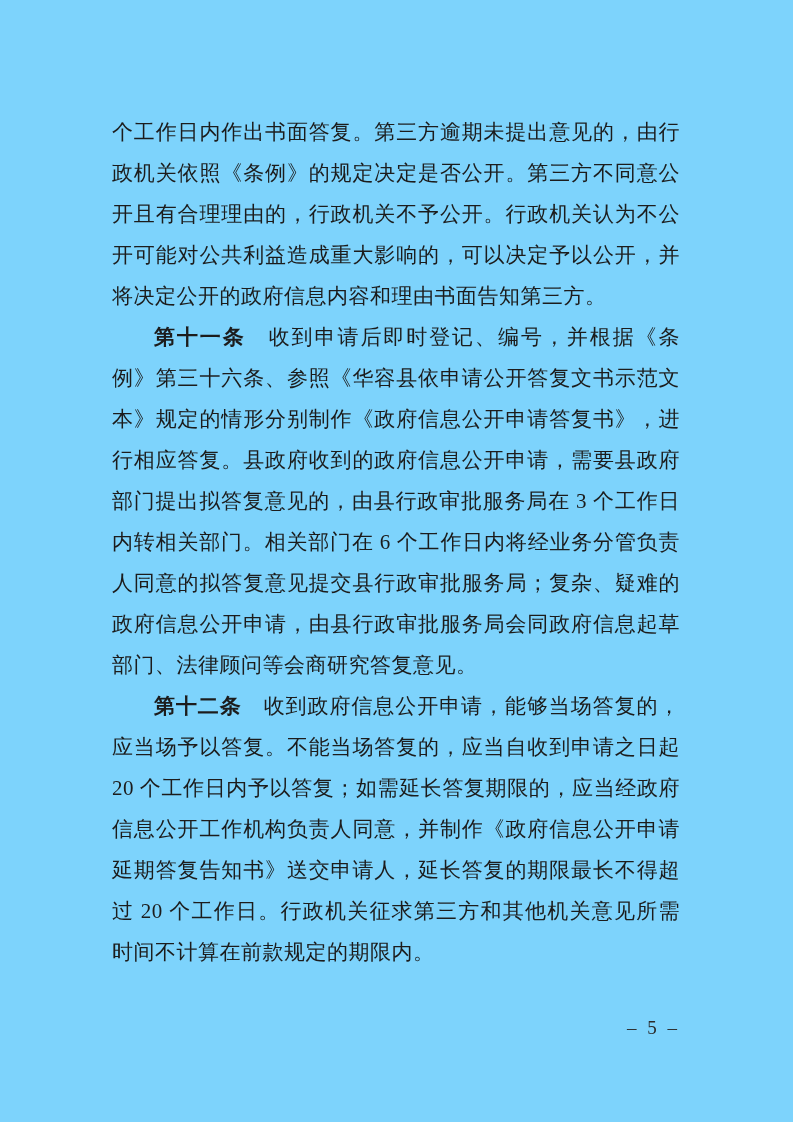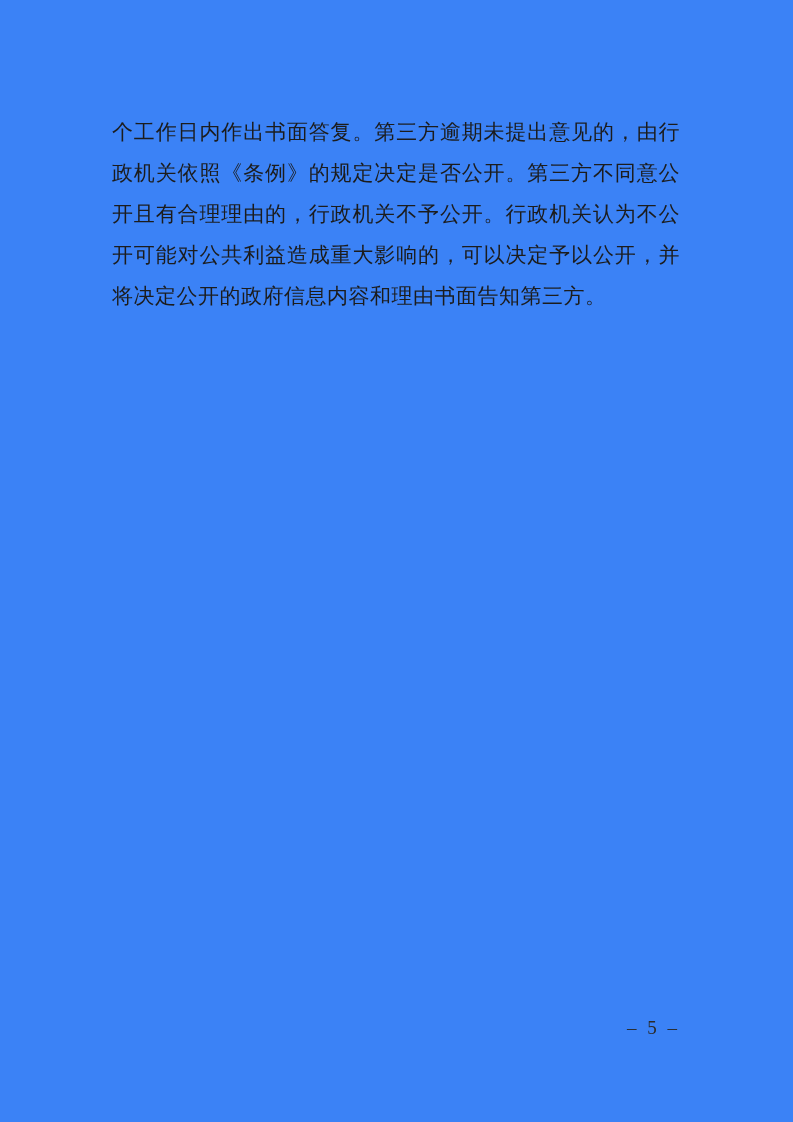--- a/index.html
+++ b/index.html
@@ -4,21 +4,21 @@
 <style>
   html, body {
     margin: 0;
     padding: 0;
     background: #ffffff;
   }
   .page {
     position: relative;
     width: 793px;
     height: 1122px;
-    background: #3b82f6;
+    background: #7dd3fc;
     overflow: hidden;
     font-family: "Liberation Serif", "DejaVu Serif", serif;
     color: #1c1c1c;
   }
   .doc-body {
     position: absolute;
     left: 112px;
     top: 112px;
     width: 568px;
     font-size: 21px;
@@ -51,15 +51,17 @@
     letter-spacing: 3px;
     color: #2a2a2a;
   }
 </style>
 </head>
 <body>
 
 <div class="page">
   <div class="doc-body">
       <p class="para"><span class="run">个工作日内作出书面答复。第三方逾期未提出意见的，由行政机关依照《条例》的规定决定是否公开。第三方不同意公开且有合理理由的，行政机关不予公开。行政机关认为不公开可能对公共利益造成重大影响的，可以决定予以公开，并将决定公开的政府信息内容和理由书面告知第三方。</span></p>
+      <p class="para indent"><span class="run bold">第十一条</span><span class="run">　收到申请后即时登记、编号，并根据《条例》第三十六条、参照《华容县依申请公开答复文书示范文本》规定的情形分别制作《政府信息公开申请答复书》，进行相应答复。县政府收到的政府信息公开申请，需要县政府部门提出拟答复意见的，由县行政审批服务局在 3 个工作日内转相关部门。相关部门在 6 个工作日内将经业务分管负责人同意的拟答复意见提交县行政审批服务局；复杂、疑难的政府信息公开申请，由县行政审批服务局会同政府信息起草部门、法律顾问等会商研究答复意见。</span></p>
+      <p class="para indent"><span class="run bold">第十二条</span><span class="run">　收到政府信息公开申请，能够当场答复的，应当场予以答复。不能当场答复的，应当自收到申请之日起 20 个工作日内予以答复；如需延长答复期限的，应当经政府信息公开工作机构负责人同意，并制作《政府信息公开申请延期答复告知书》送交申请人，延长答复的期限最长不得超过 20 个工作日。行政机关征求第三方和其他机关意见所需时间不计算在前款规定的期限内。</span></p>
     </div>
   <div class="page-number">– 5 –</div>
 </div>
 
 </body></html>

